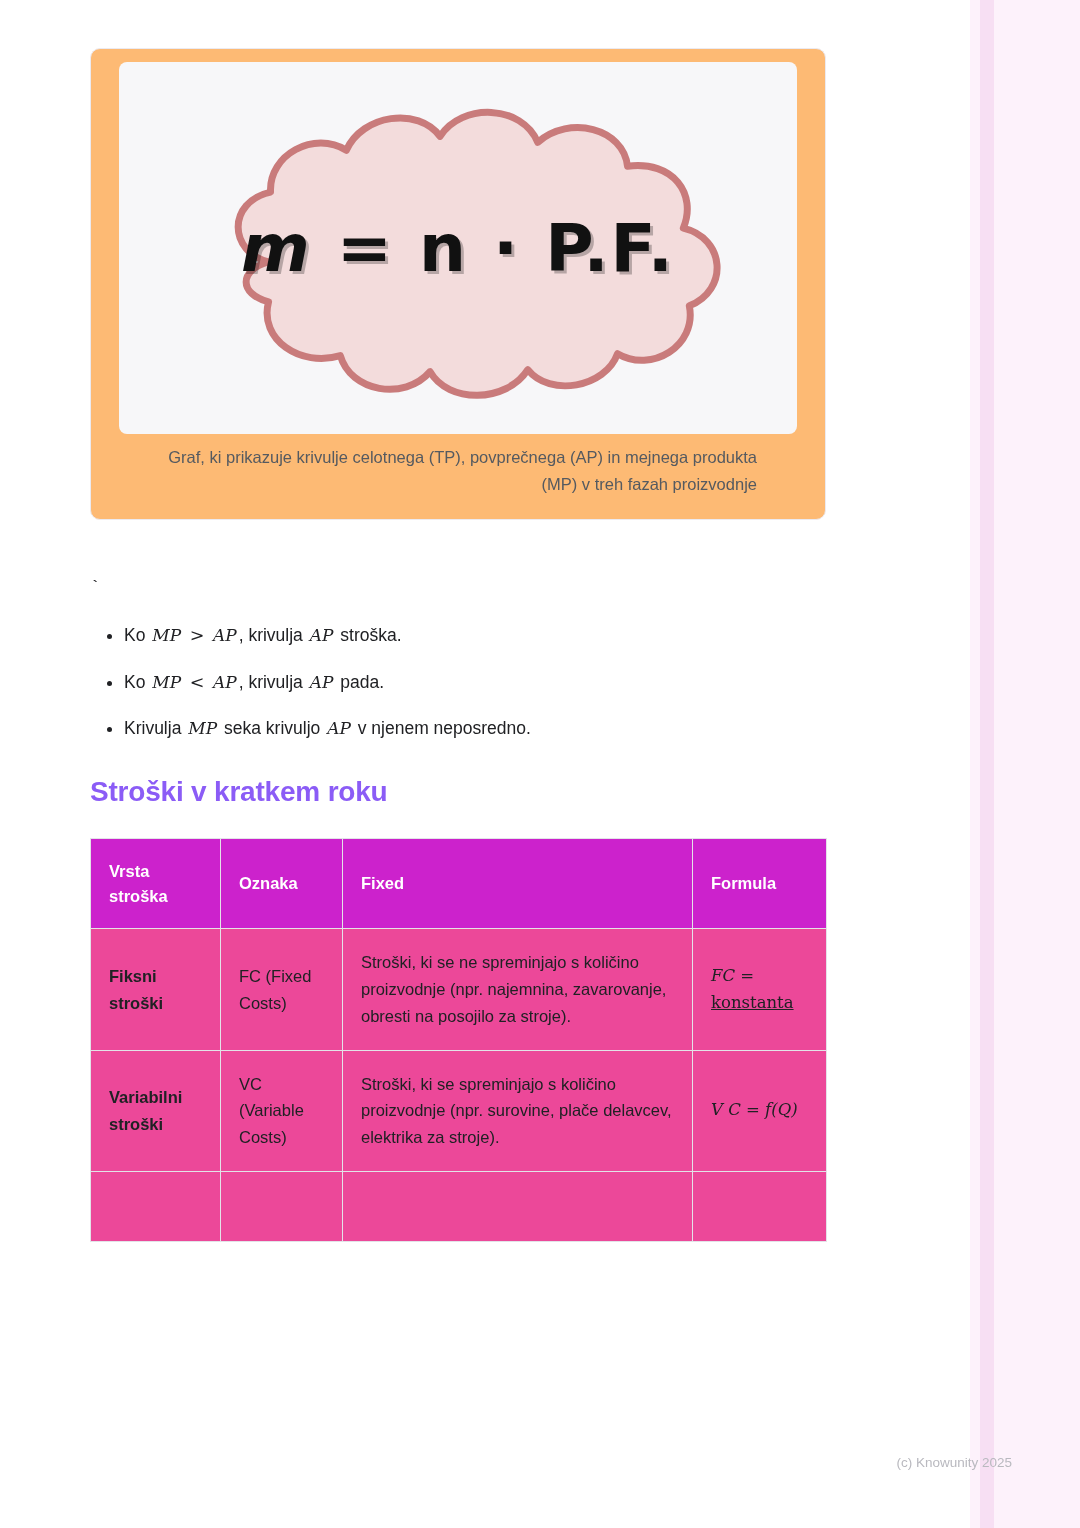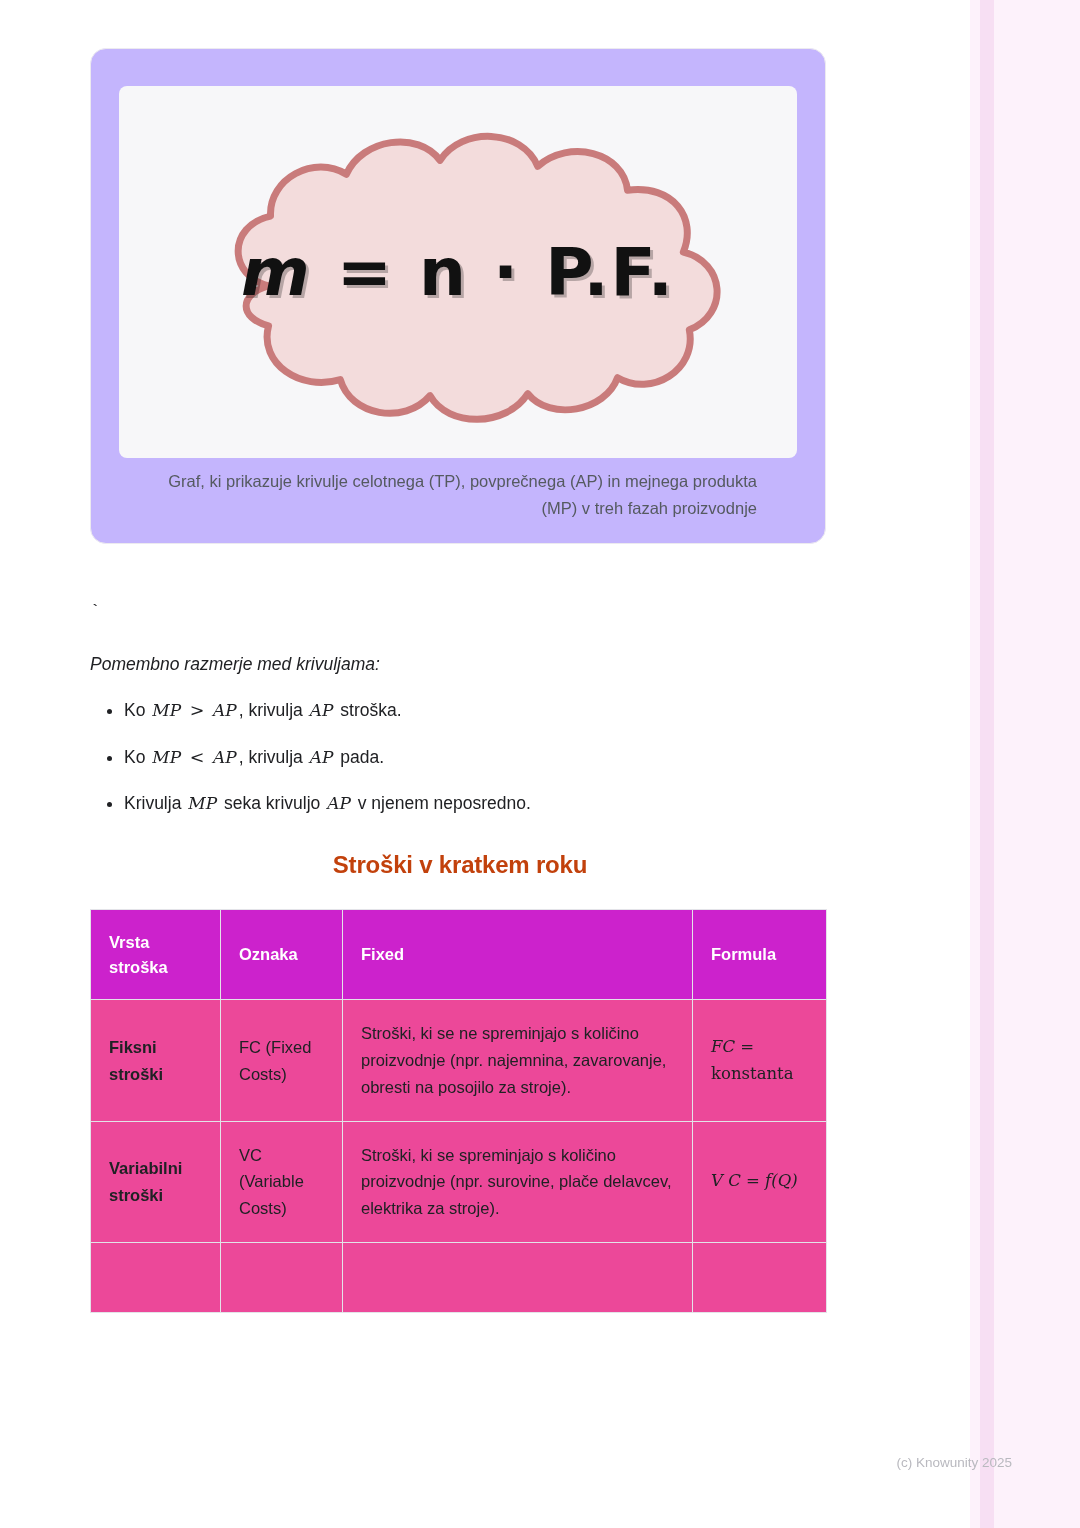--- a/index.html
+++ b/index.html
@@ -45,23 +45,23 @@
     position: absolute;
     left: 90px;
     top: 0;
     width: 740px;
   }
 
   
   .figure-card {
     margin-top: 48px;
     border: 1px solid #eceaf0;
-    border-radius: 16px;
-    background: #c4b5fd;
-    padding: 37px 28px 22px 28px;
+    border-radius: 10px;
+    background: #fdba74;
+    padding: 13px 28px 22px 28px;
     box-sizing: border-box;
     width: 736px;
   }
   .figure-image {
     width: 100%;
     height: 372px;
     background: #f7f7f9;
     border-radius: 8px;
     position: relative;
     overflow: hidden;
@@ -129,26 +129,25 @@
     font-size: 17px;
     padding: 0 2px;
   }
   .mathop {
     font-family: "DejaVu Serif", serif;
     font-style: normal;
     padding: 0 1px;
   }
 
   h2.section-title {
-    color: #c2410c;
-    font-size: 24px;
+    color: #8b5cf6;
+    font-size: 28px;
     font-weight: bold;
     margin: 34px 0 0 0;
     letter-spacing: -0.2px;
-    text-align: center;
   }
 
   .para {
     margin-top: 20px;
     font-size: 17.5px;
     color: #202124;
   }
 
   table.costs {
     margin-top: 30px;
@@ -179,20 +178,21 @@
   td.name {
     font-weight: bold;
   }
   td.formula {
     font-family: "DejaVu Serif", serif;
     font-style: italic;
     font-size: 16.5px;
   }
   td.formula .up {
     font-style: normal;
+    text-decoration: underline;
   }
   .col1 { width: 130px; }
   .col2 { width: 122px; }
   .col3 { width: 350px; }
   .col4 { width: 134px; }
 
   .watermark {
     position: absolute;
     right: 68px;
     bottom: 58px;
@@ -235,21 +235,20 @@
         </div>
         <div class="formula-text">
           <span class="ital">m</span><span> =  n · P.F.</span>
         </div>
       </div>
       <div class="figure-caption">Graf, ki prikazuje krivulje celotnega (TP), povprečnega (AP) in mejnega produkta (MP) v treh fazah proizvodnje</div>
     </div>
 
     <div class="tick-mark">`</div>
 
-    <div class="lead-italic">Pomembno razmerje med krivuljama:</div>
 
     <ul class="relations">
       <li>
         <span>Ko </span><span class="math">MP</span><span class="mathop"> &gt; </span><span class="math">AP</span><span>, krivulja </span><span class="math">AP</span><span> stroška.</span>
       </li>
       <li>
         <span>Ko </span><span class="math">MP</span><span class="mathop"> &lt; </span><span class="math">AP</span><span>, krivulja </span><span class="math">AP</span><span> pada.</span>
       </li>
       <li>
         <span>Krivulja </span><span class="math">MP</span><span> seka krivuljo </span><span class="math">AP</span><span> v njenem neposredno.</span>

